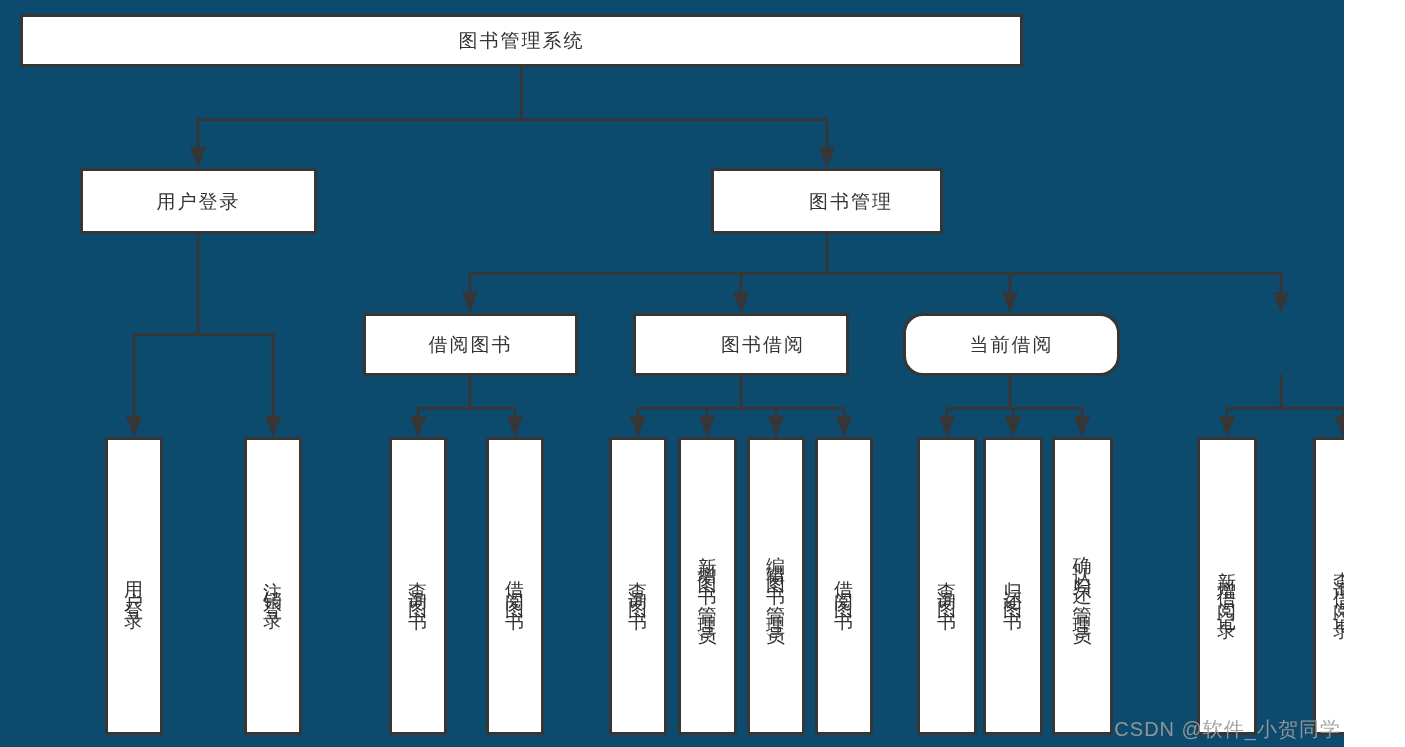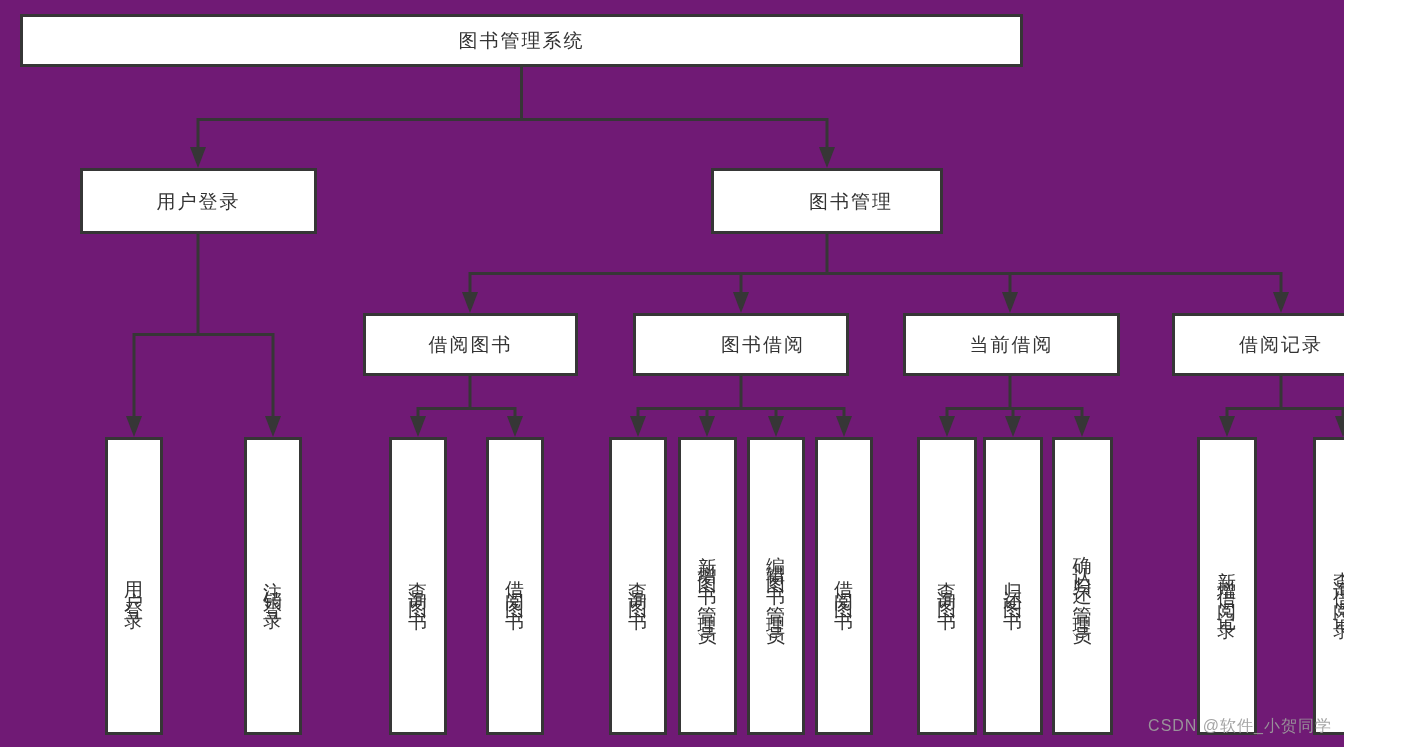--- a/index.html
+++ b/index.html
@@ -1,19 +1,19 @@
 <!DOCTYPE html>
 <html><head>
 <meta charset="utf-8">
 <style>
   html,body{margin:0;padding:0;background:#ffffff;}
   #stage{
     position:relative;
     width:1344px;height:747px;
-    background:#701a75;
+    background:#0c4a6e;
     font-family:"Liberation Sans","DejaVu Sans",sans-serif;
     overflow:hidden;
     text-align:right;
   }
   svg.connectors{position:absolute;left:0;top:0;width:1405px;height:747px;}
   .box{
     position:absolute;
     box-sizing:border-box;
     background:#ffffff;
     border:3px solid #363636;
@@ -24,22 +24,22 @@
   }
   .hbox span{letter-spacing:2px;white-space:nowrap;}
   .vbox span{
     writing-mode:vertical-rl;
     text-orientation:mixed;
     letter-spacing:10px;
     white-space:nowrap;
   }
   #watermark{
     position:absolute;
-    top:716px;right:12px;
-    font-size:16px;
+    top:716px;right:3px;
+    font-size:20px;
     letter-spacing:1px;
     color:rgba(156,156,156,0.92);
     z-index:5;
     white-space:nowrap;
   }
 </style>
 </head>
 <body>
 
 <div id="stage">
@@ -104,25 +104,22 @@
   <div class="box hbox" style="left:711px;top:168px;width:232px;height:66px;padding-left:48px;">
     <span>图书管理</span>
   </div>
 
   <div class="box hbox" style="left:363px;top:313px;width:215px;height:63px;">
     <span>借阅图书</span>
   </div>
   <div class="box hbox" style="left:633px;top:313px;width:216px;height:63px;padding-left:44px;">
     <span>图书借阅</span>
   </div>
-  <div class="box hbox" style="left:903px;top:313px;width:217px;height:63px;">
+  <div class="box hbox" style="left:903px;top:313px;width:217px;height:63px;border-radius:20px;">
     <span>当前借阅</span>
-  </div>
-  <div class="box hbox" style="left:1172px;top:313px;width:218px;height:63px;">
-    <span>借阅记录</span>
   </div>
 
   <div class="box vbox" style="left:105px;top:437px;width:58px;height:298px;">
     <span>用户登录</span>
   </div>
   <div class="box vbox" style="left:244px;top:437px;width:58px;height:298px;">
     <span>注销登录</span>
   </div>
 
   <div class="box vbox" style="left:389px;top:437px;width:58px;height:298px;">

